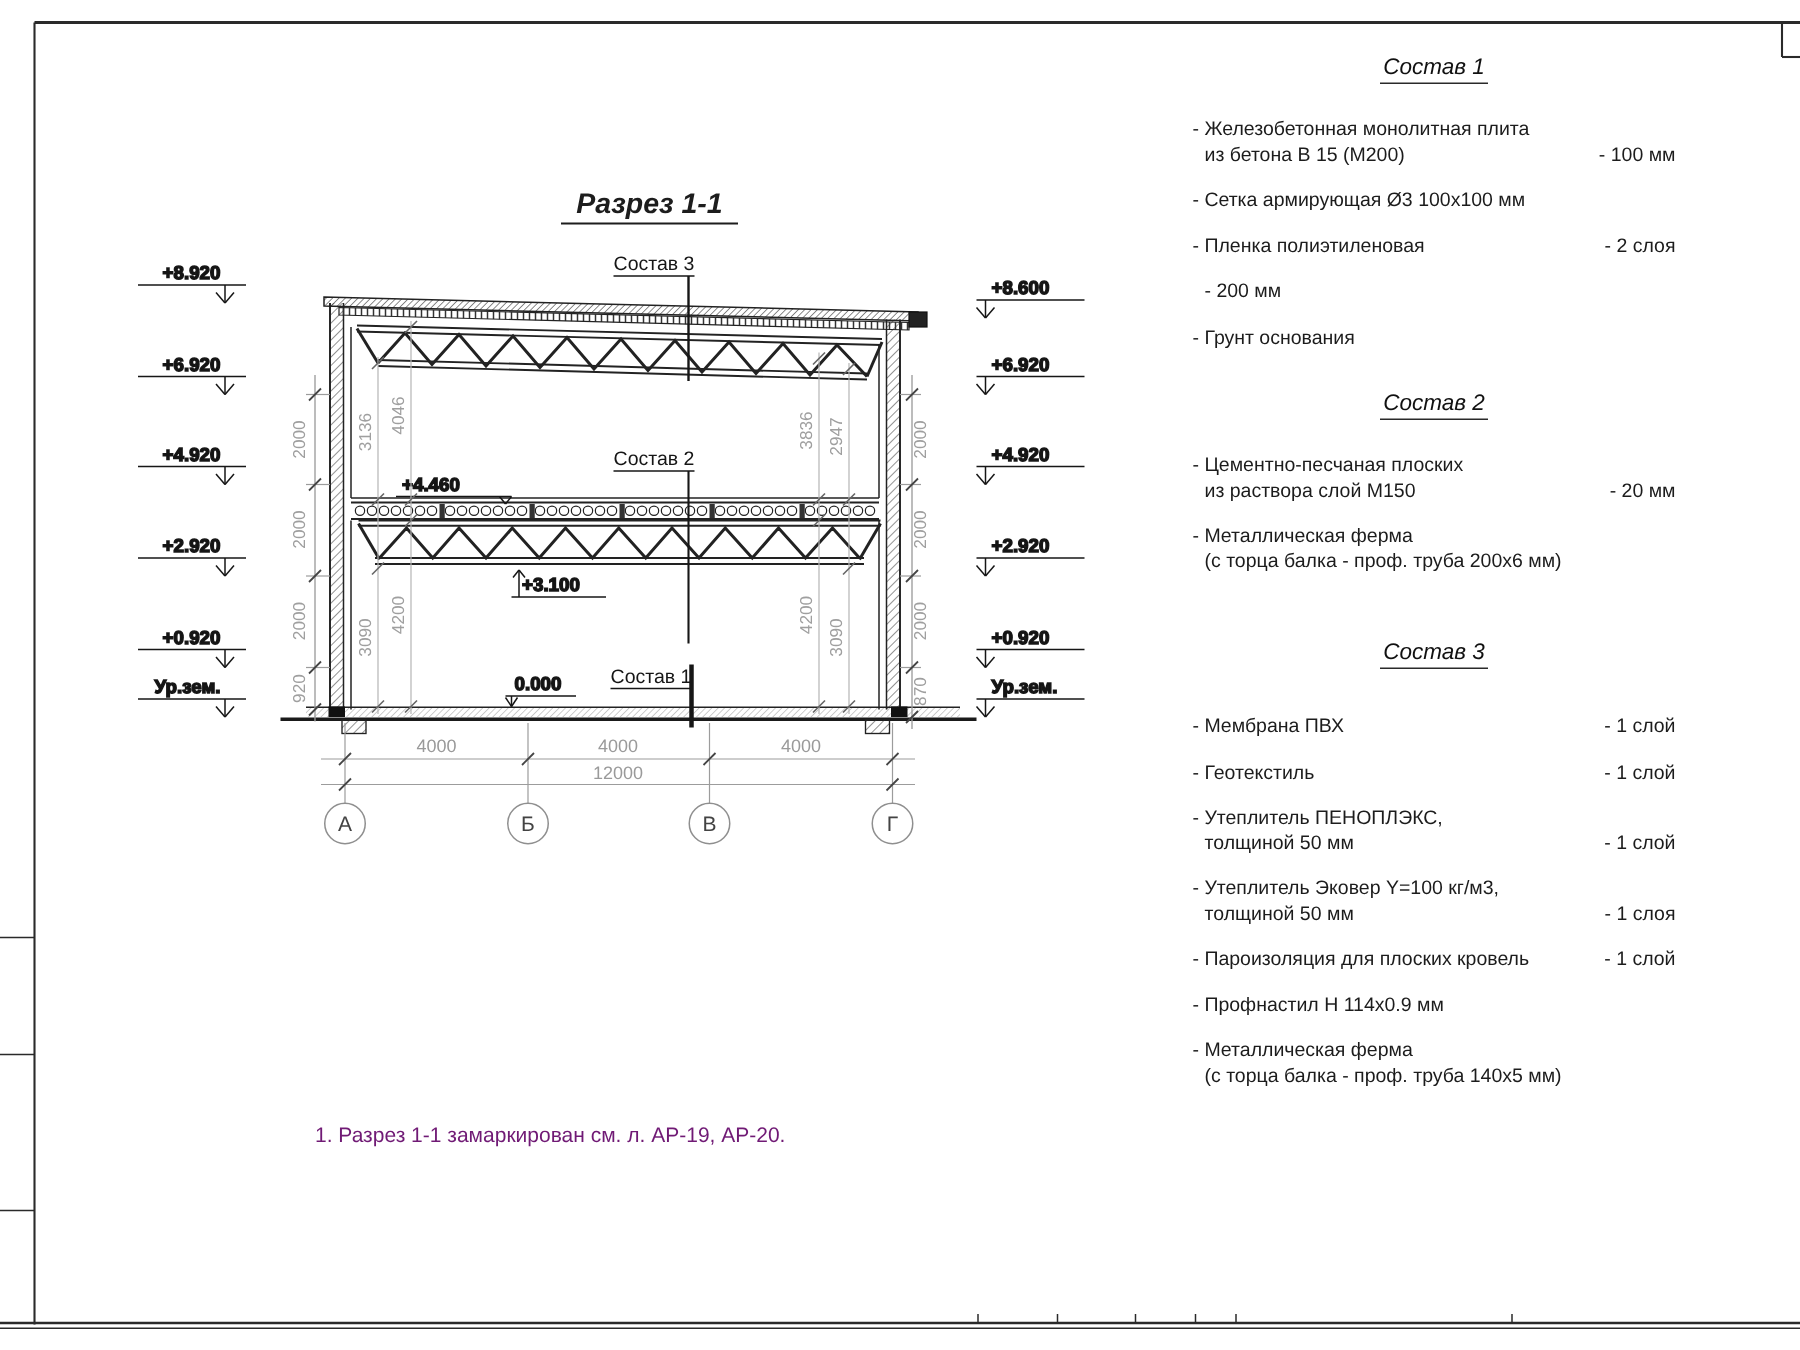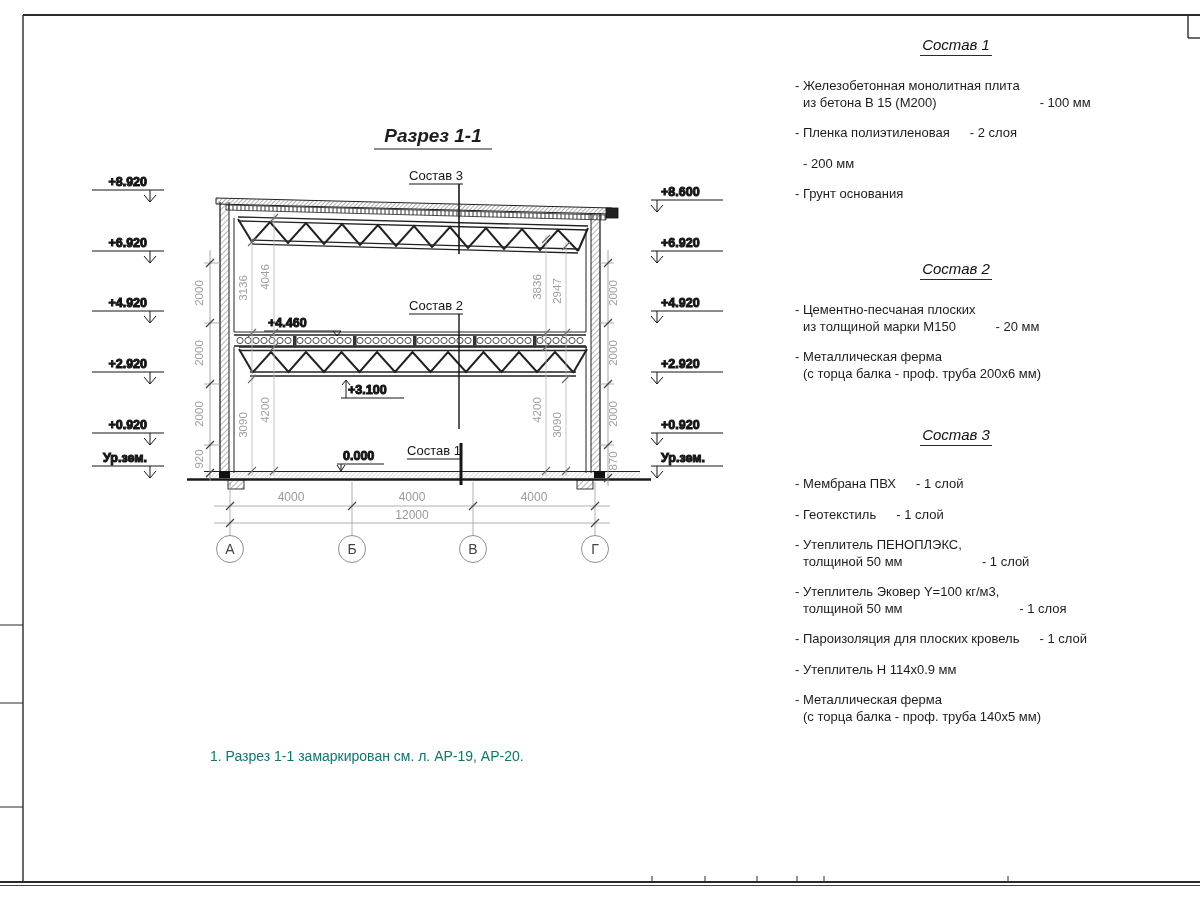--- a/index.html
+++ b/index.html
@@ -9,26 +9,26 @@
   .t-title{font-size:19px;font-style:italic;font-weight:bold;fill:#1d1d1d;}
   .t-level{font-size:12.5px;font-weight:bold;fill:#141414;}
   .t-mark{font-size:12.5px;font-weight:bold;fill:#141414;}
   .t-layer{font-size:13px;fill:#161616;}
   .t-dim{font-size:12px;fill:#9a9a9a;}
   .t-dimv{font-size:11.5px;fill:#9f9f9f;}
   .t-axis{font-size:14px;fill:#434343;}
   .comp-list{position:absolute;left:795px;width:322px;color:#1c1c1c;font-size:13px;}
   .comp-title{font-style:italic;font-size:15px;text-align:center;margin:0 0 22px 0;color:#111;}
   .comp-title span{display:inline-block;border-bottom:1px solid #2a2a2a;padding:0 2px 2px 2px;}
-  .row{display:flex;justify-content:flex-start;align-items:flex-end;margin-bottom:14px;gap:12px;}
+  .row{display:flex;justify-content:space-between;align-items:flex-end;margin-bottom:14px;gap:12px;}
   .itext{line-height:16.5px;}
   .l2{display:block;padding-left:8px;}
   .ival{white-space:nowrap;padding-left:8px;line-height:16.5px;}
   .gap-big{margin-bottom:30px;}
-  #note{position:absolute;left:210px;top:748px;font-size:14px;color:#0f766e;}
+  #note{position:absolute;left:210px;top:748px;font-size:14px;color:#701a75;}
 </style>
 </head>
 <body>
 
 <svg id="sheet" viewBox="0 0 1200 900" xmlns="http://www.w3.org/2000/svg">
   <defs>
     <pattern id="hatch" width="4" height="4" patternUnits="userSpaceOnUse" patternTransform="rotate(45)">
       <line x1="0" y1="0" x2="0" y2="4" stroke="#4a4a4a" stroke-width="0.8"></line>
     </pattern>
     <pattern id="roofhatch" width="3" height="3" patternUnits="userSpaceOnUse" patternTransform="rotate(45)">
@@ -410,36 +410,40 @@
   </g>
 </svg>
 
 <div class="comp-list" style="top:36px;">
   <div class="comp-title"><span>Состав 1</span></div>
   <div class="row">
     <div class="itext"><span>- Железобетонная  монолитная плита</span><span class="l2">из бетона В 15 (М200)</span></div>
     <div class="ival">- 100 мм</div>
   </div>
   <div class="row">
+    <div class="itext"><span>- Сетка армирующая Ø3 100x100 мм</span></div>
+    <div class="ival"></div>
+  </div>
+  <div class="row">
     <div class="itext"><span>- Пленка полиэтиленовая</span></div>
     <div class="ival">- 2 слоя</div>
   </div>
   <div class="row">
     <div class="ival">- 200 мм</div>
   </div>
   <div class="row">
     <div class="itext"><span>- Грунт основания</span></div>
     <div class="ival"></div>
   </div>
 </div>
 
 <div class="comp-list" style="top:260px;">
   <div class="comp-title"><span>Состав 2</span></div>
   <div class="row">
-    <div class="itext"><span>- Цементно-песчаная плоских</span><span class="l2">из толщиной марки М150</span></div>
+    <div class="itext"><span>- Цементно-песчаная плоских</span><span class="l2">из раствора слой М150</span></div>
     <div class="ival">- 20 мм</div>
   </div>
   <div class="row">
     <div class="itext"><span>- Металлическая ферма</span><span class="l2">(с торца балка - проф. труба 200x6 мм)</span></div>
     <div class="ival"></div>
   </div>
 </div>
 
 <div class="comp-list" style="top:426px;">
   <div class="comp-title gap-big"><span>Состав 3</span></div>
@@ -457,21 +461,21 @@
   </div>
   <div class="row">
     <div class="itext"><span>- Утеплитель Эковер Y=100 кг/м3,</span><span class="l2">толщиной 50 мм</span></div>
     <div class="ival">- 1 слоя</div>
   </div>
   <div class="row">
     <div class="itext"><span>- Пароизоляция для плоских кровель</span></div>
     <div class="ival">- 1 слой</div>
   </div>
   <div class="row">
-    <div class="itext"><span>- Утеплитель Н 114x0.9 мм</span></div>
+    <div class="itext"><span>- Профнастил Н 114x0.9 мм</span></div>
     <div class="ival"></div>
   </div>
   <div class="row">
     <div class="itext"><span>- Металлическая ферма</span><span class="l2">(с торца балка - проф. труба 140x5 мм)</span></div>
     <div class="ival"></div>
   </div>
 </div>
 
 <div id="note">1. Разрез 1-1 замаркирован см. л. АР-19, АР-20.</div>
 

